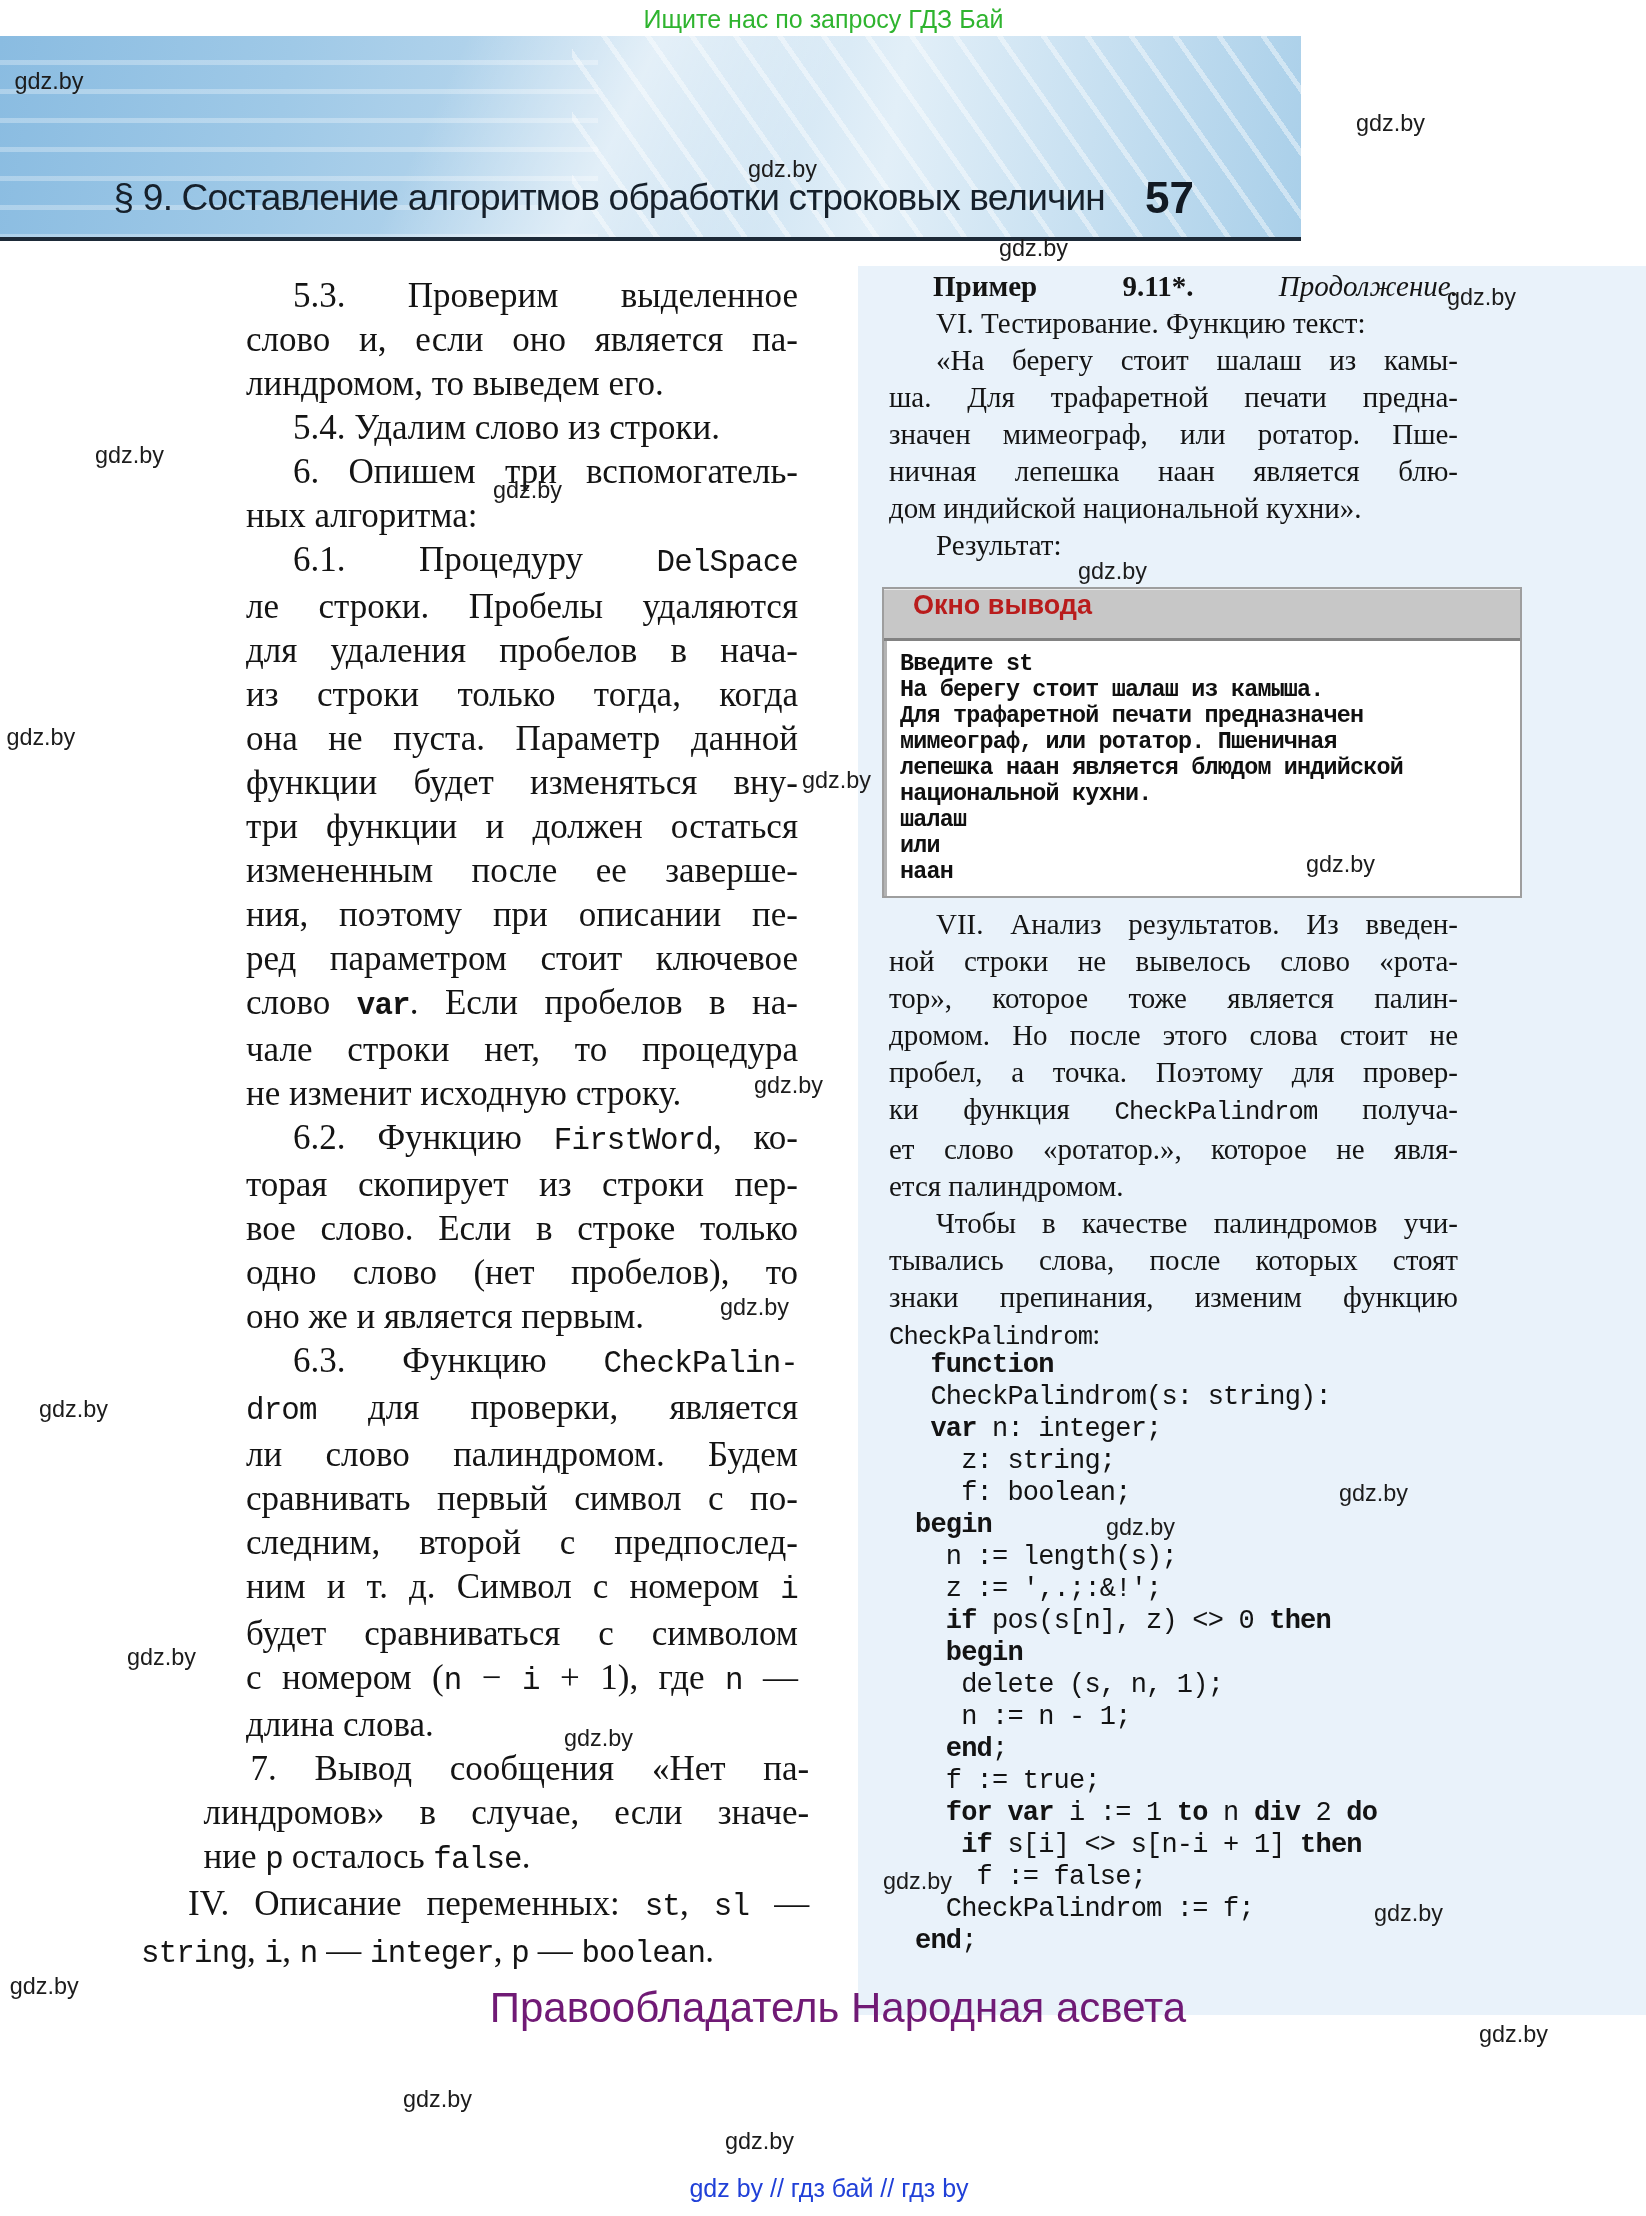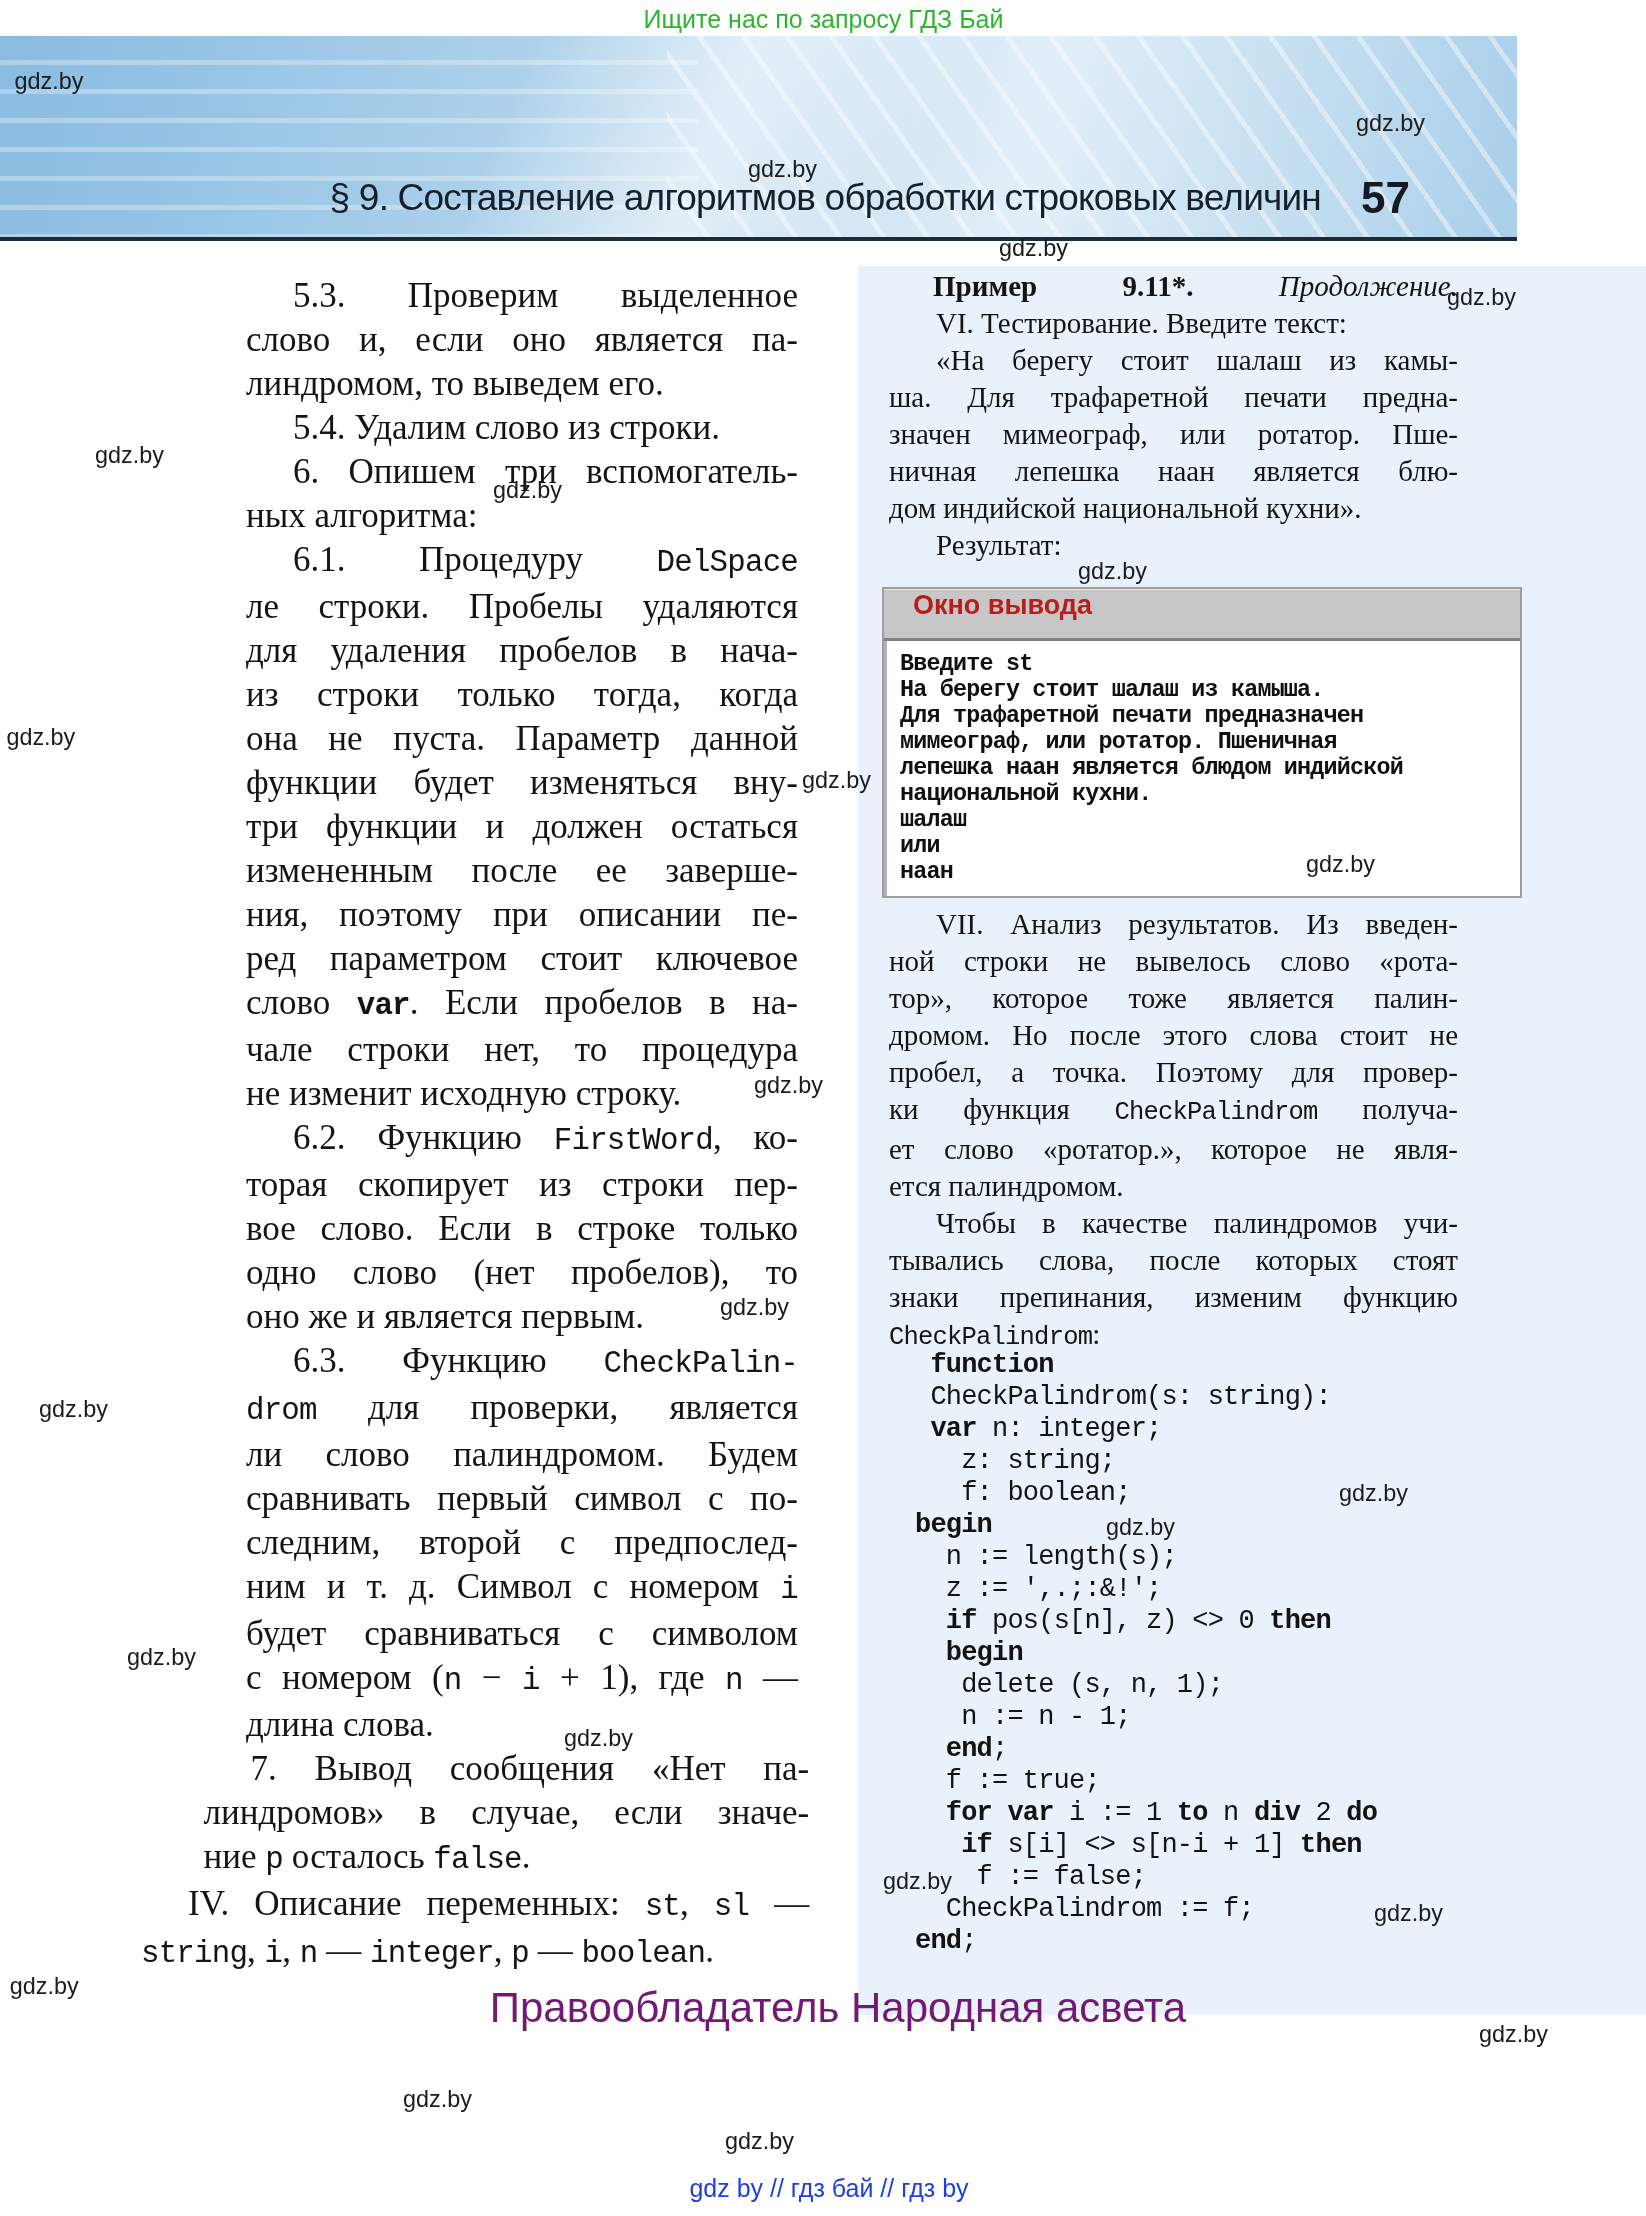--- a/index.html
+++ b/index.html
@@ -4,21 +4,21 @@
 <style>
   html,body{margin:0;padding:0;background:#fff;}
   .page{position:relative;width:1647px;height:2216px;background:#ffffff;overflow:hidden;
         font-family:"Liberation Serif",serif;color:#141414;}
 
   
   .top-notice{position:absolute;top:4.8px;left:0;right:0;text-align:center;
     font:25px "Liberation Sans",sans-serif;color:#2fb42f;}
 
   
-  .banner{position:absolute;left:0;top:36px;width:1517px;height:201px;
+  .banner{position:absolute;left:0;top:36px;width:1301px;height:201px;
     background:linear-gradient(100deg,#8abce1 0%,#9fc9e7 22%,#bcd9ee 45%,#e2eff8 68%,#a9cfe9 100%);
     border-bottom:4px solid #1d2a38;overflow:hidden;}
   .tr-h{position:absolute;left:0;top:0;width:46%;height:100%;
     background:repeating-linear-gradient(to bottom,rgba(255,255,255,0) 0 24px,rgba(255,255,255,.55) 24px 29px);
     opacity:.55;}
   .tr-d1{position:absolute;right:0;top:0;width:56%;height:100%;
     background:repeating-linear-gradient(55deg,rgba(255,255,255,0) 0 31px,rgba(255,255,255,.7) 31px 36px);
     opacity:.6;}
   .tr-d2{position:absolute;left:26%;top:0;width:48%;height:100%;
     background:linear-gradient(115deg,rgba(255,255,255,0) 18%,rgba(255,255,255,.55) 45%,rgba(255,255,255,0) 72%);}
@@ -143,21 +143,21 @@
       <div class="para">
         <div class="pl">IV. Описание переменных: <code>st</code>, <code>sl</code> —</div>
         <div class="pl"><code>string</code>, <code>i</code>, <code>n</code> — <code>integer</code>, <code>p</code> — <code>boolean</code>.</div>
       </div>
     </div>
 
   <div class="rc rc-top">
     <div class="pl rc-heading"><b>Пример 9.11*.</b> <i>Продолжение.</i></div>
     <div>
         <div class="para">
-          <div class="pl">VI. Тестирование. Введите текст:</div>
+          <div class="pl">VI. Тестирование. Функцию текст:</div>
         </div>
         <div class="para">
           <div class="pl">«На берегу стоит шалаш из камы-</div>
           <div class="pl">ша. Для трафаретной печати предна-</div>
           <div class="pl">значен мимеограф, или ротатор. Пше-</div>
           <div class="pl">ничная лепешка наан является блю-</div>
           <div class="pl">дом индийской национальной кухни».</div>
         </div>
         <div class="para">
           <div class="pl">Результат:</div>

